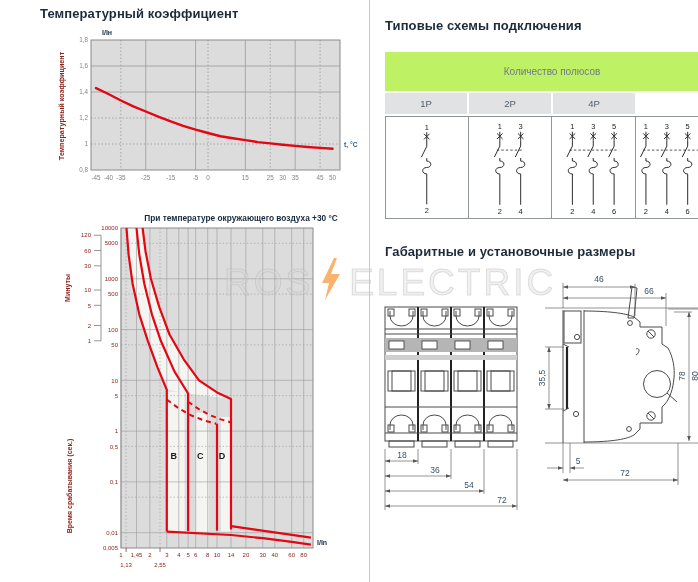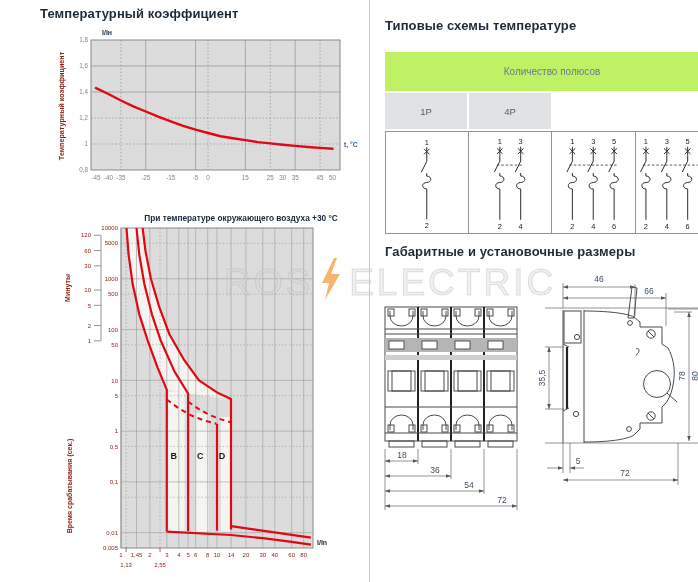--- a/index.html
+++ b/index.html
@@ -6,21 +6,21 @@
   .page{position:relative;width:698px;height:582px;background:#ffffff;overflow:hidden;
         font-family:"Liberation Sans",sans-serif;margin-left:28px;}
   .hd{position:absolute;margin:0;font-size:13px;font-weight:bold;color:#1d2b39;letter-spacing:0.1px;}
   .divider{position:absolute;left:341px;top:0;width:1px;height:582px;background:#c9c9c9;}
   svg{position:absolute;overflow:visible;}
   
   .schemes{position:absolute;left:357px;top:52px;width:334px;}
   .th1{height:39px;background:#bef264;color:#6e7a85;font-size:10px;display:flex;
        align-items:center;justify-content:center;}
   .th2{margin-top:2px;display:grid;grid-template-columns:1fr 1fr 1fr 1fr;gap:2px;}
-  .th2 > div{height:36px;background:#e0e2e4;color:#525e69;font-size:9.5px;display:flex;
+  .th2 > div{height:21px;background:#e0e2e4;color:#525e69;font-size:9.5px;display:flex;
        align-items:center;justify-content:center;}
   .tbody{margin-top:2px;display:grid;grid-template-columns:1fr 1fr 1fr 1fr;}
   .tcell{height:101px;background:#fff;border:1px solid #8f959a;margin-left:-1px;}
   .tcell:first-child{margin-left:0;}
   .tcell svg{position:static;width:100%;height:100%;display:block;}
   
   .watermark{position:absolute;left:196px;top:260px;height:46px;display:flex;align-items:center;
        font-size:37px;letter-spacing:3px;font-weight:normal;
        color:rgba(214,214,214,0.35);-webkit-text-stroke:1px rgba(180,180,180,0.40);
        pointer-events:none;z-index:50;white-space:nowrap;}
@@ -169,26 +169,27 @@
       <text x="63" y="307.53178268533554" font-family="&quot;Liberation Sans&quot;,sans-serif" font-size="6" fill="#8c241a" text-anchor="end">5</text>
       <line x1="66" y1="325.53917632570165" x2="73" y2="325.53917632570165" stroke="#8a8a8a" stroke-width="0.9"></line>
       <text x="63" y="327.73917632570164" font-family="&quot;Liberation Sans&quot;,sans-serif" font-size="6" fill="#8c241a" text-anchor="end">2</text>
       <line x1="66" y1="340.82547950551856" x2="73" y2="340.82547950551856" stroke="#8a8a8a" stroke-width="0.9"></line>
       <text x="63" y="343.02547950551855" font-family="&quot;Liberation Sans&quot;,sans-serif" font-size="6" fill="#8c241a" text-anchor="end">1</text>
       <text x="42" y="288" font-family="&quot;Liberation Sans&quot;,sans-serif" font-size="7" font-weight="bold" fill="#8c241a" text-anchor="middle" transform="rotate(-90 42 288)">Минуты</text>
       <text x="44" y="486" font-family="&quot;Liberation Sans&quot;,sans-serif" font-size="7" font-weight="bold" fill="#8c241a" text-anchor="middle" transform="rotate(-90 44 486)">Время срабатывания (сек.)</text>
       <text x="289" y="545" font-family="&quot;Liberation Sans&quot;,sans-serif" font-size="7" font-weight="bold" fill="#16293b">I/In</text>
     </svg>
 
-  <h2 class="hd" style="left:357px;top:18px;">Типовые схемы температуре</h2>
+  <h2 class="hd" style="left:357px;top:18px;">Типовые схемы подключения</h2>
 
   <div class="schemes">
     <div class="th1">Количество полюсов</div>
     <div class="th2">
       <div>1P</div>
+      <div>2P</div>
       <div>4P</div>
     </div>
     <div class="tbody">
       <div class="tcell">
           <svg class="poleSvg" viewBox="0 0 83 101">
             <text x="41.5" y="12" font-family="&quot;Liberation Sans&quot;,sans-serif" font-size="7.5" fill="#222" text-anchor="middle">1</text>
             <line x1="38.7" y1="16.2" x2="44.3" y2="21.8" stroke="#2b2b2b" stroke-width="1" fill="none"></line>
             <line x1="44.3" y1="16.2" x2="38.7" y2="21.8" stroke="#2b2b2b" stroke-width="1" fill="none"></line>
             <line x1="41.5" y1="14.5" x2="41.5" y2="23.5" stroke="#2b2b2b" stroke-width="1" fill="none"></line>
             <line x1="41.5" y1="23.5" x2="41.5" y2="29" stroke="#2b2b2b" stroke-width="1" fill="none"></line>

